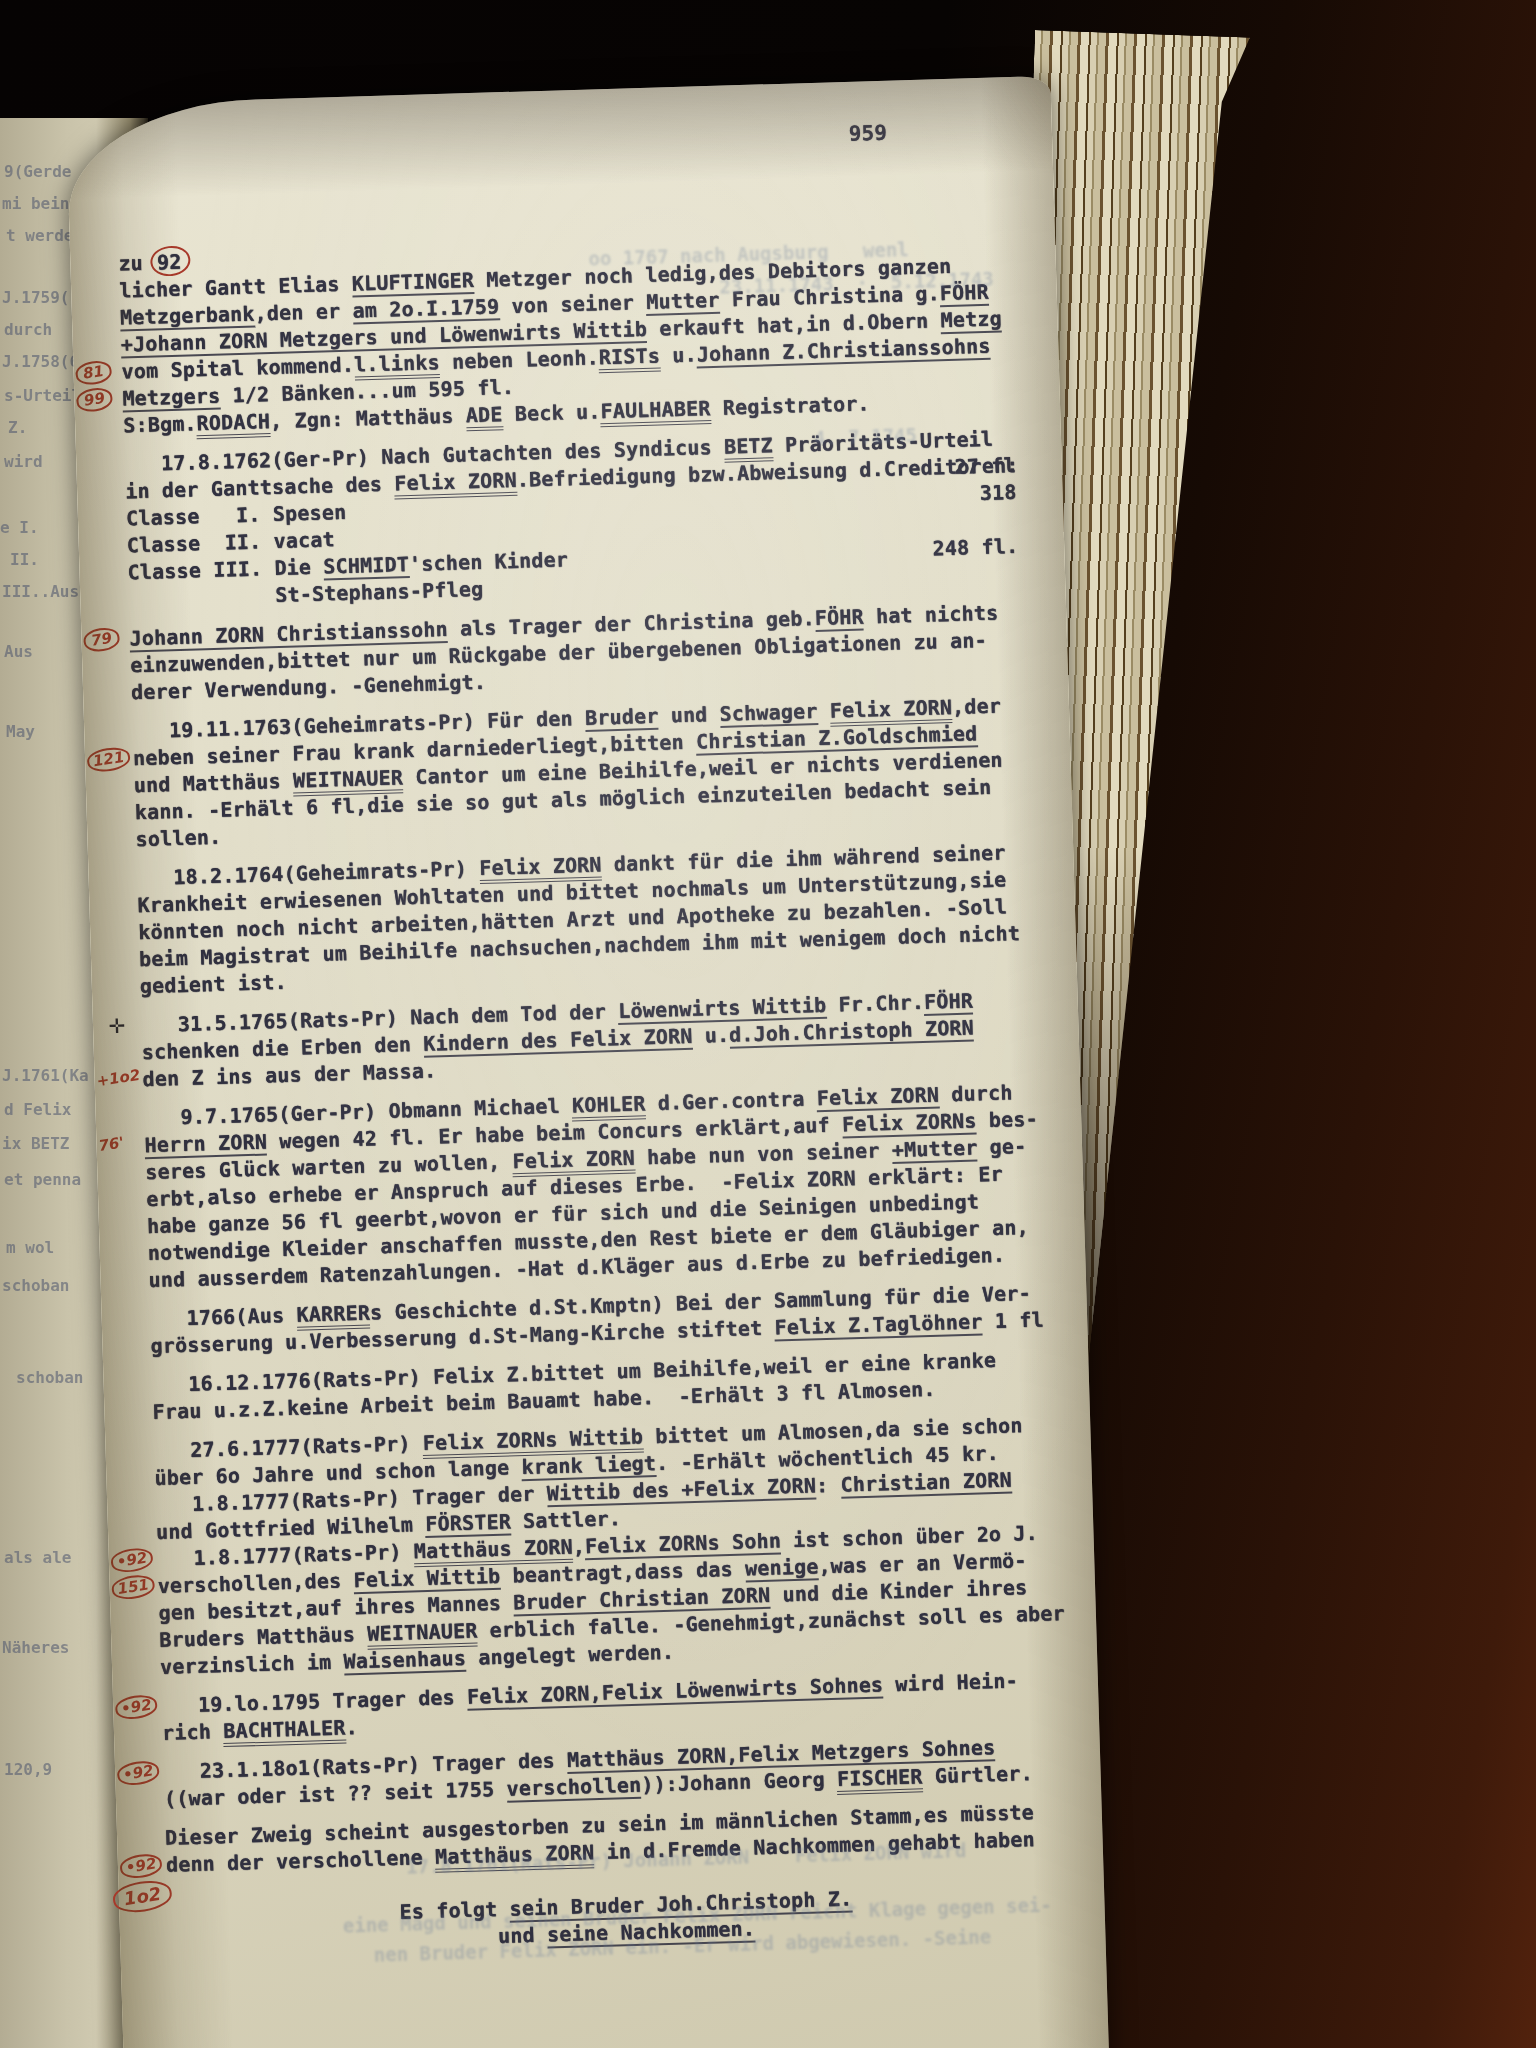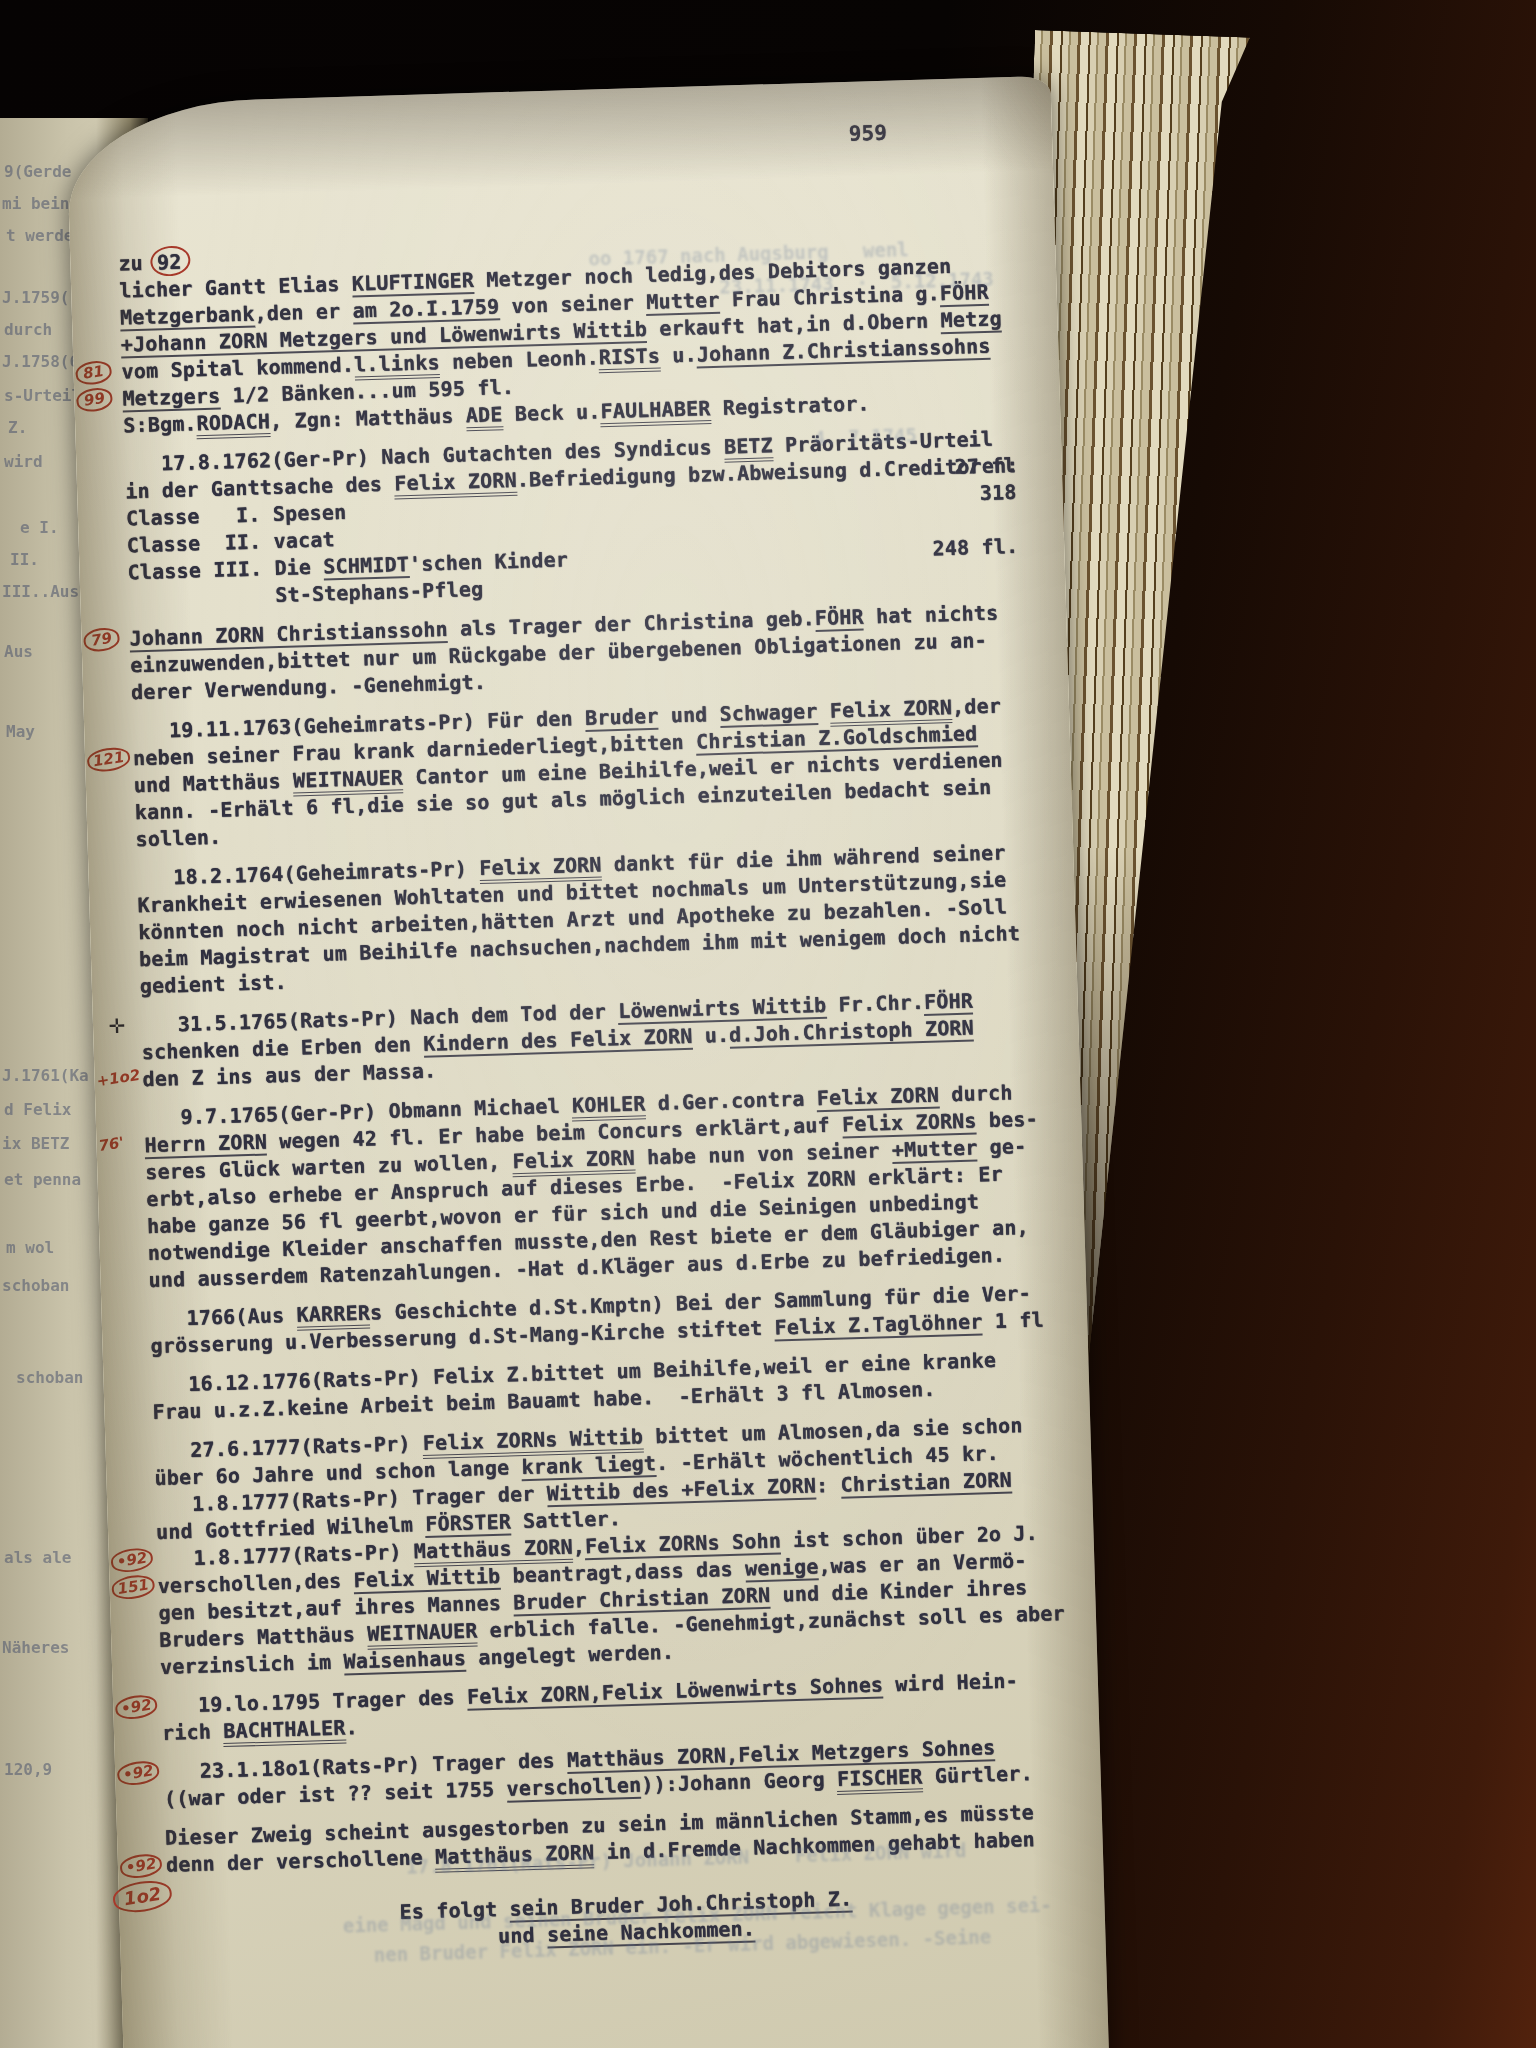--- a/index.html
+++ b/index.html
@@ -7,21 +7,21 @@
          background:linear-gradient(100deg,#060303 0%,#070403 50%,#160a04 68%,#2a1207 82%,#3e1a0a 94%,#52220d 100%);
          font-family:"DejaVu Sans Mono",monospace;}
   
   .left-page{position:absolute;left:0;top:118px;width:148px;height:1930px;overflow:hidden;z-index:1;
          background:linear-gradient(90deg,#b3ac93 0%,#c9c3aa 45%,#cfc9b0 65%,#938a6c 88%,#4d4634 97%,#241f15 100%);}
   .frag{position:absolute;font:bold 16px "DejaVu Sans Mono",monospace;color:#4e566e;opacity:.55;white-space:pre;text-align:right;}
   .frag:nth-child(1){top:44px;left:4px}.frag:nth-child(2){top:76px;left:2px}
   .frag:nth-child(3){top:108px;left:6px}.frag:nth-child(4){top:170px;left:2px}
   .frag:nth-child(5){top:202px;left:4px}.frag:nth-child(6){top:234px;left:2px}
   .frag:nth-child(7){top:268px;left:4px}.frag:nth-child(8){top:300px;left:8px}
-  .frag:nth-child(9){top:334px;left:4px}.frag:nth-child(10){top:400px;left:20px}
+  .frag:nth-child(9){top:334px;left:4px}.frag:nth-child(10){top:400px;left:0}
   .frag:nth-child(11){top:432px;left:10px}.frag:nth-child(12){top:464px;left:2px}
   .frag:nth-child(13){top:524px;left:4px}.frag:nth-child(14){top:604px;left:6px}
   .frag:nth-child(15){top:948px;left:2px}.frag:nth-child(16){top:982px;left:4px}
   .frag:nth-child(17){top:1016px;left:2px}.frag:nth-child(18){top:1052px;left:4px}
   .frag:nth-child(19){top:1120px;left:6px}.frag:nth-child(20){top:1158px;left:2px}
   .frag:nth-child(21){top:1250px;left:16px}.frag:nth-child(22){top:1430px;left:4px}
   .frag:nth-child(23){top:1520px;left:2px}.frag:nth-child(24){top:1642px;left:4px}
   
   .stack{position:absolute;left:1035px;top:30px;width:215px;height:1630px;z-index:1;
          transform:rotate(2deg);transform-origin:top left;

